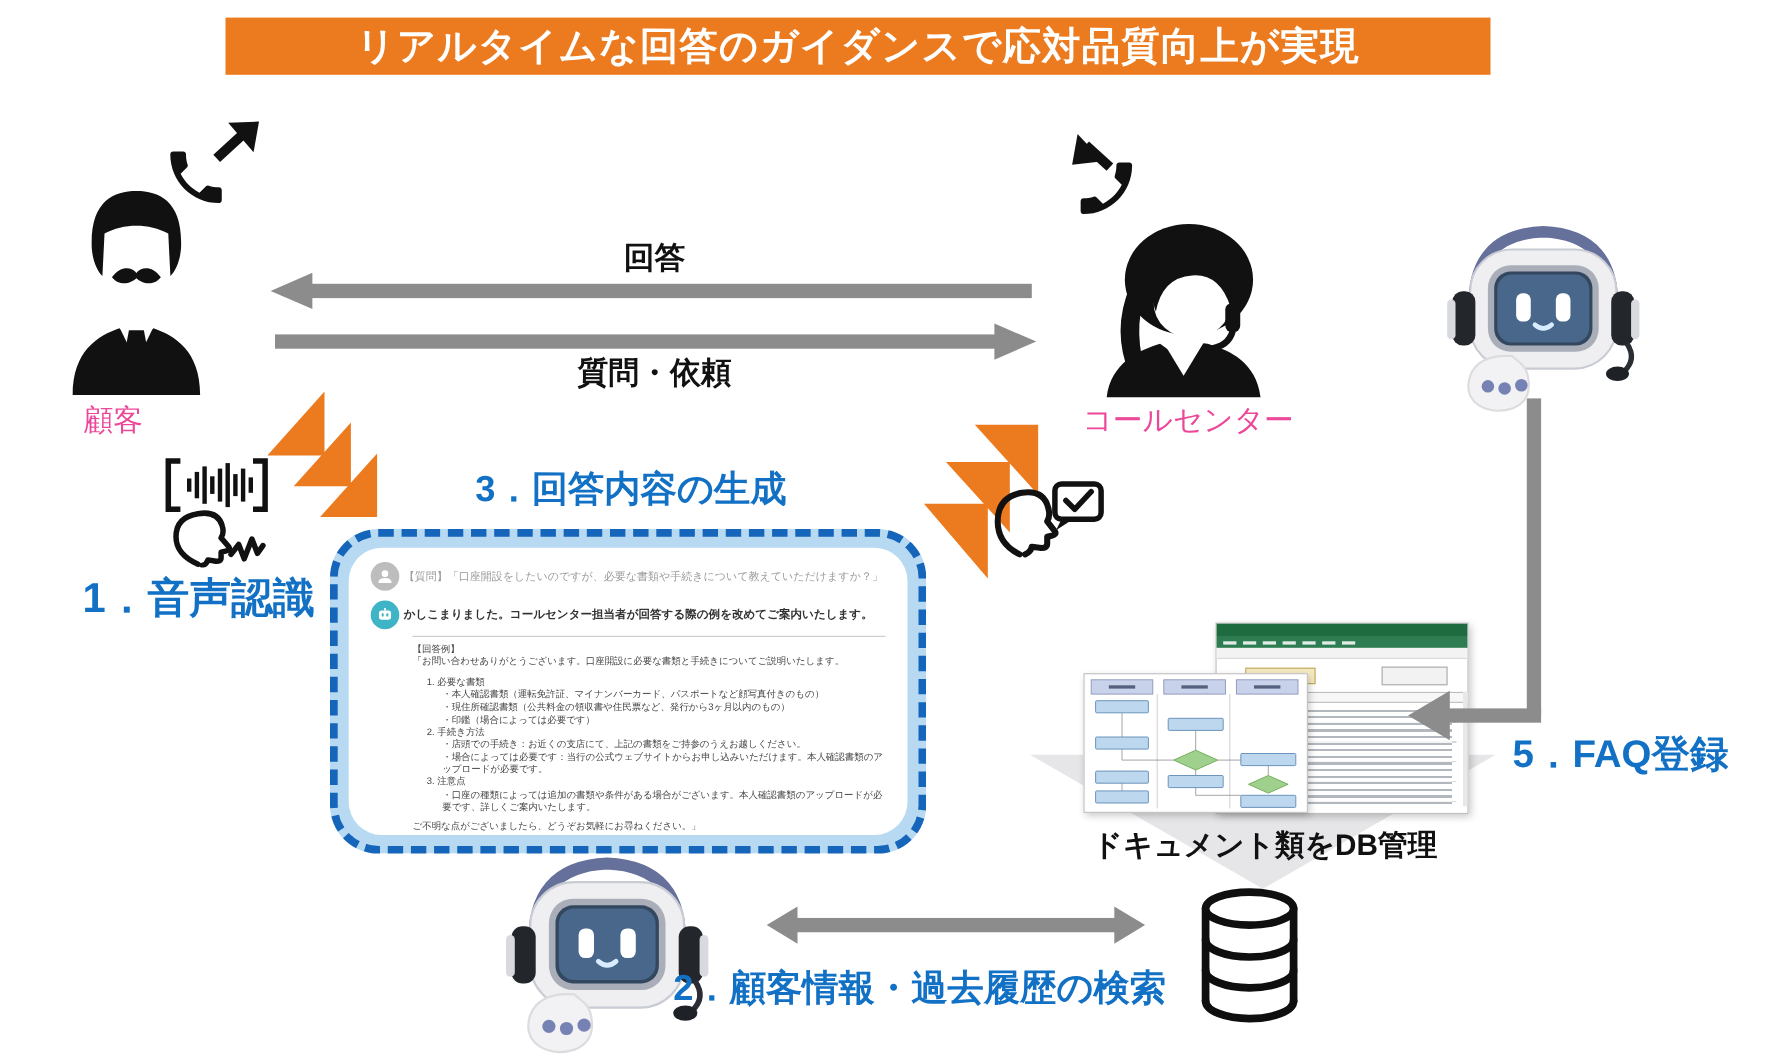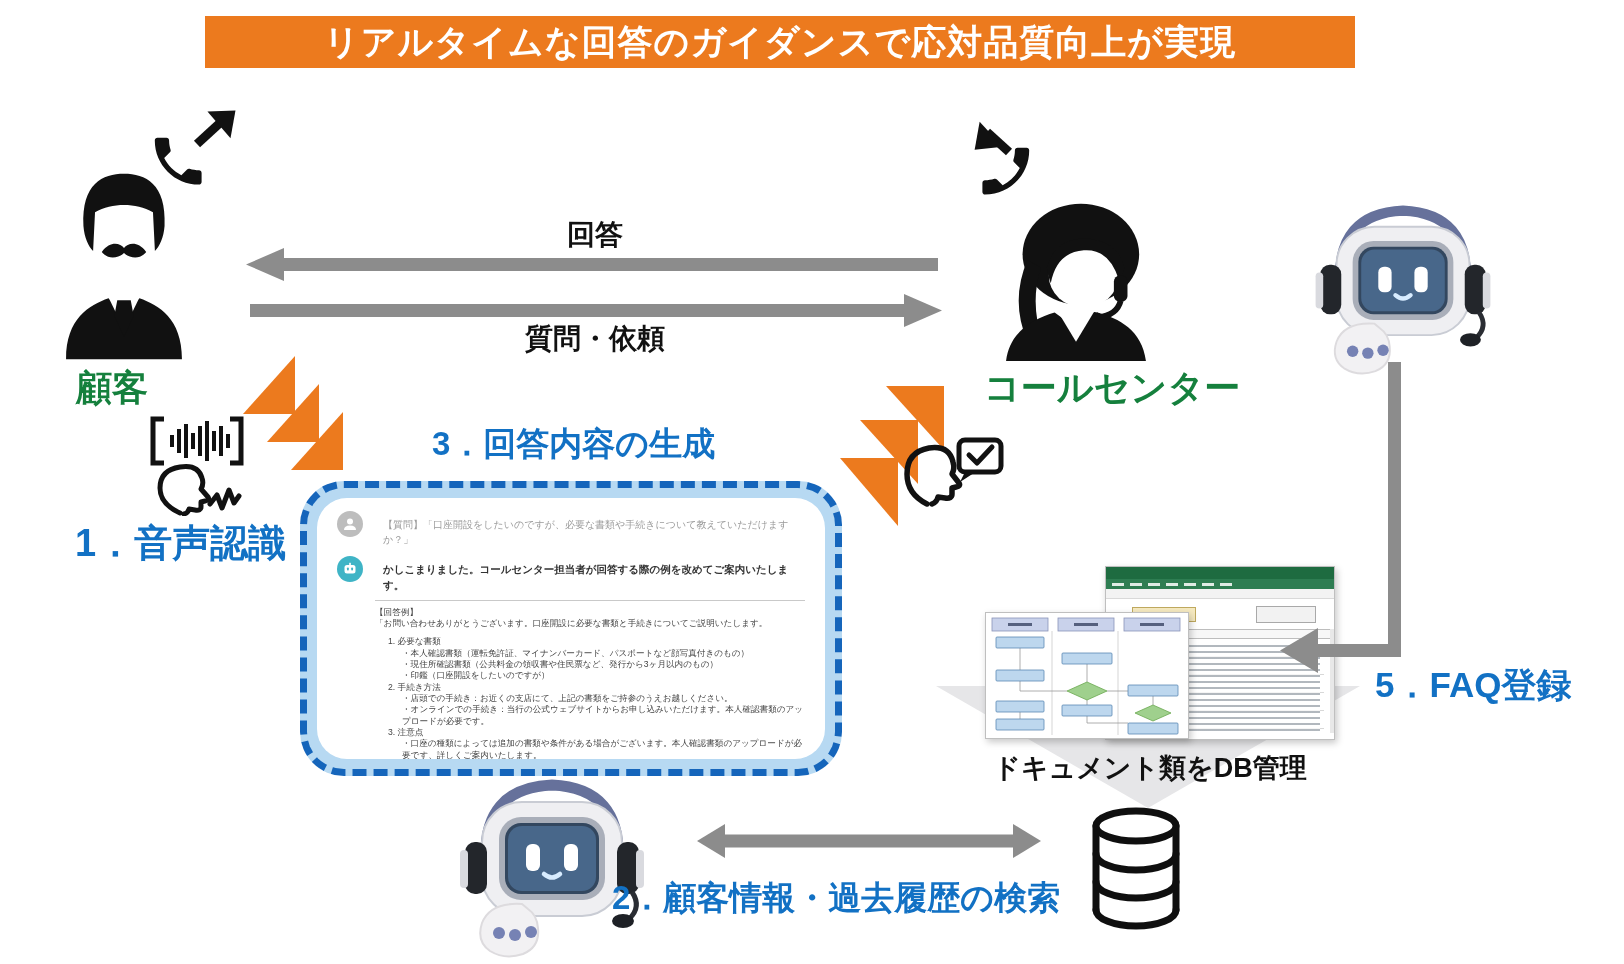--- a/index.html
+++ b/index.html
@@ -6,31 +6,31 @@
   #canvas{position:relative;width:1624px;height:964px;background:#fff;overflow:hidden;
           font-family:"Liberation Sans","DejaVu Sans",sans-serif;}
   .abs{position:absolute;}
 
   
   .banner{left:205px;top:16px;width:1150px;height:52px;background:#EC7A1E;color:#fff;
           display:flex;align-items:center;justify-content:center;font-size:35px;font-weight:bold;
           letter-spacing:1px;z-index:5;font-family:Liberation Serif, serif;}
 
   
-  .actor-label{font-size:36px;font-weight:bold;color:#15803d;z-index:5;}
+  .actor-label{font-size:27px;font-weight:normal;color:#ec4899;z-index:5;}
   .flow-label{font-size:28px;font-weight:bold;color:#111;z-index:5;}
   .step-label{font-weight:bold;color:#1271C4;z-index:6;white-space:nowrap;}
   .db-caption{font-size:27px;font-weight:bold;color:#111;z-index:4;text-align:center;}
 
   
   .chat-box{left:300px;top:481px;width:542px;height:295px;background:#B7D9F2;
             border:7px dashed #1565BB;border-radius:44px;box-sizing:border-box;padding:10px;z-index:2;}
   .chat-card{width:100%;height:100%;background:#fff;border-radius:30px;box-sizing:border-box;
              padding:13px 20px 8px 20px;overflow:hidden;display:flex;flex-direction:column;}
-  .chat-row{display:flex;align-items:flex-start;gap:20px;}
+  .chat-row{display:flex;align-items:flex-start;gap:4px;}
   .avatar{width:26px;height:26px;border-radius:50%;flex:0 0 26px;display:flex;align-items:center;justify-content:center;}
   .avatar.user{background:#BDBDBD;}
   .avatar.bot{background:#3FB4C6;}
   .chat-user-text{color:#9B9B9B;font-size:10px;line-height:1.5;padding-top:6px;}
   .chat-bot-intro{color:#333;font-size:10.5px;font-weight:600;line-height:1.5;padding-top:6px;}
   .chat-main{margin-left:38px;}
   .chat-hr{border:none;border-top:1px solid #C9C9C9;margin:6px 0 6px 38px;}
   .chat-line{font-size:8.6px;line-height:1.32;color:#444;}
   .chat-line.ind-1{padding-left:13px;}
   .chat-line.ind-2{padding-left:27px;}
@@ -219,24 +219,24 @@
         </span>
         <div class="chat-bot-intro">かしこまりました。コールセンター担当者が回答する際の例を改めてご案内いたします。</div>
       </div>
       <hr class="chat-hr">
       <div class="chat-main">
           <div class="chat-line ind-0">【回答例】</div>
           <div class="chat-line ind-0">「お問い合わせありがとうございます。口座開設に必要な書類と手続きについてご説明いたします。</div>
           <div class="chat-line ind-1 gap">1. 必要な書類</div>
           <div class="chat-line ind-2">・本人確認書類（運転免許証、マイナンバーカード、パスポートなど顔写真付きのもの）</div>
           <div class="chat-line ind-2">・現住所確認書類（公共料金の領収書や住民票など、発行から3ヶ月以内のもの）</div>
-          <div class="chat-line ind-2">・印鑑（口座開設をしたいのですが）</div>
+          <div class="chat-line ind-2">・印鑑（場合によっては必要です）</div>
           <div class="chat-line ind-1">2. 手続き方法</div>
           <div class="chat-line ind-2">・店頭での手続き：お近くの支店にて、上記の書類をご持参のうえお越しください。</div>
-          <div class="chat-line ind-2">・オンラインでの手続き：当行の公式ウェブサイトからお申し込みいただけます。本人確認書類のアップロードが必要です。</div>
+          <div class="chat-line ind-2">・場合によっては必要です：当行の公式ウェブサイトからお申し込みいただけます。本人確認書類のアップロードが必要です。</div>
           <div class="chat-line ind-1">3. 注意点</div>
           <div class="chat-line ind-2">・口座の種類によっては追加の書類や条件がある場合がございます。本人確認書類のアップロードが必要です、詳しくご案内いたします。</div>
           <div class="chat-line ind-0 gap">ご不明な点がございましたら、どうぞお気軽にお尋ねください。」</div>
         </div>
 
     </div>
   </div>
 
   <svg class="abs" style="left:840px;top:386px;width:104px;height:140px;z-index:3" viewBox="0 0 104 140">
     <polygon points="104,0 104,64 46,0" fill="#EC7A1E"></polygon>

